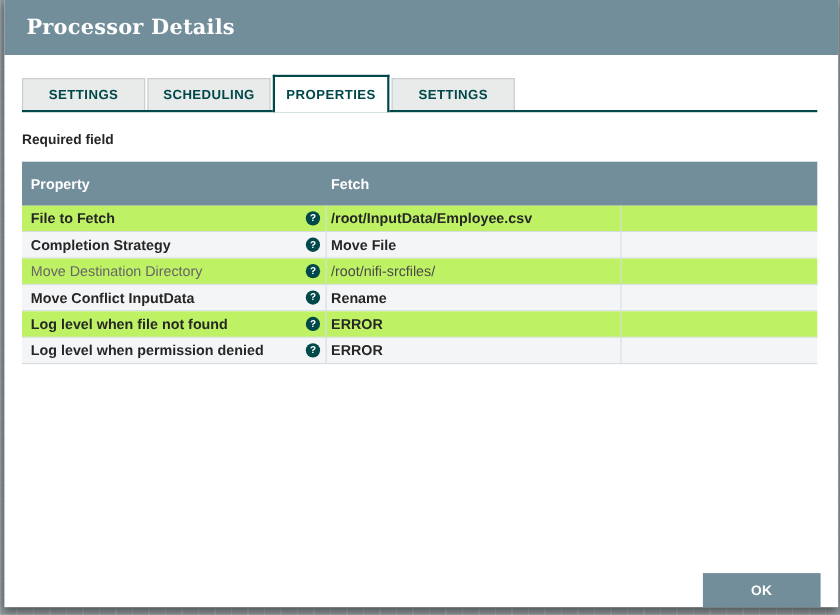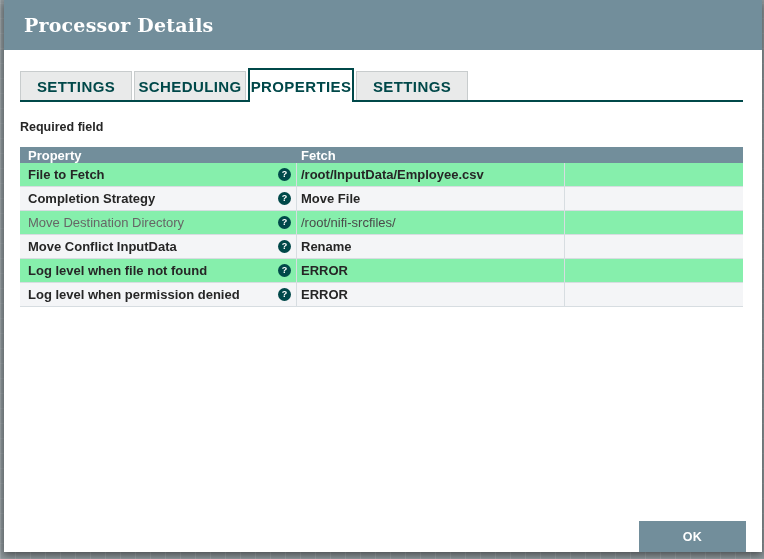--- a/index.html
+++ b/index.html
@@ -42,42 +42,42 @@
   .tabbar{ position:relative; margin-top:18px; height:34px; display:flex; gap:2px; align-items:flex-start; }
   .tabbar::after{
     content:""; position:absolute; left:0; right:0; bottom:0; height:2px;
     background:var(--accent);
   }
   .tab{
     position:relative; z-index:1;
     margin-top:3px; height:29px; width:112px;
     background:#E9EAEA; border:1px solid #C8CCCD; border-bottom:none;
     display:flex; align-items:center; justify-content:center;
-    font-size:15px; font-weight:bold; letter-spacing:0.4px; color:var(--accent);
+    font-size:12px; font-weight:bold; letter-spacing:0.4px; color:var(--accent);
     cursor:pointer;
   }
   .tab.active{
     z-index:2; margin-top:0; height:34px; width:106px;
     background:#fff; border:2px solid var(--accent); border-bottom:none;
   }
 
   
   .required-label{
     margin-top:18px; font-size:12.5px; font-weight:bold; color:var(--text-dark);
   }
 
   
   .ptable{ margin-top:13px; width:723px; }
   .thead{
-    height:16px; background:var(--header-bg); display:flex; align-items:center;
+    height:40px; background:var(--header-bg); display:flex; align-items:center;
     color:#fff; font-weight:bold; font-size:13px;
   }
   .th1{ width:277px; padding-left:8px; }
   .th2{ width:268px; padding-left:4px; }
-  .tr{ display:flex; height:24px; background:#86efac; border-bottom:1px solid var(--row-border); }
+  .tr{ display:flex; height:24px; background:#bef264; border-bottom:1px solid var(--row-border); }
   .tr.alt{ background:var(--row-alt-bg); }
   .td{ display:flex; align-items:center; font-size:13px; color:var(--text-dark); overflow:hidden; white-space:nowrap; }
   .td1{ width:277px; padding-left:8px; border-right:1px solid var(--row-border); }
   .td2{ width:268px; padding-left:4px; border-right:1px solid var(--row-border); }
   .td3{ flex:1; }
   .tr .prop-name{ font-weight:bold; }
   .tr .td2{ font-weight:bold; }
   .tr.optional .prop-name{ font-weight:normal; color:#666; }
   .tr.optional .td2{ font-weight:normal; color:#4A4A4A; }
   .help-icon{

